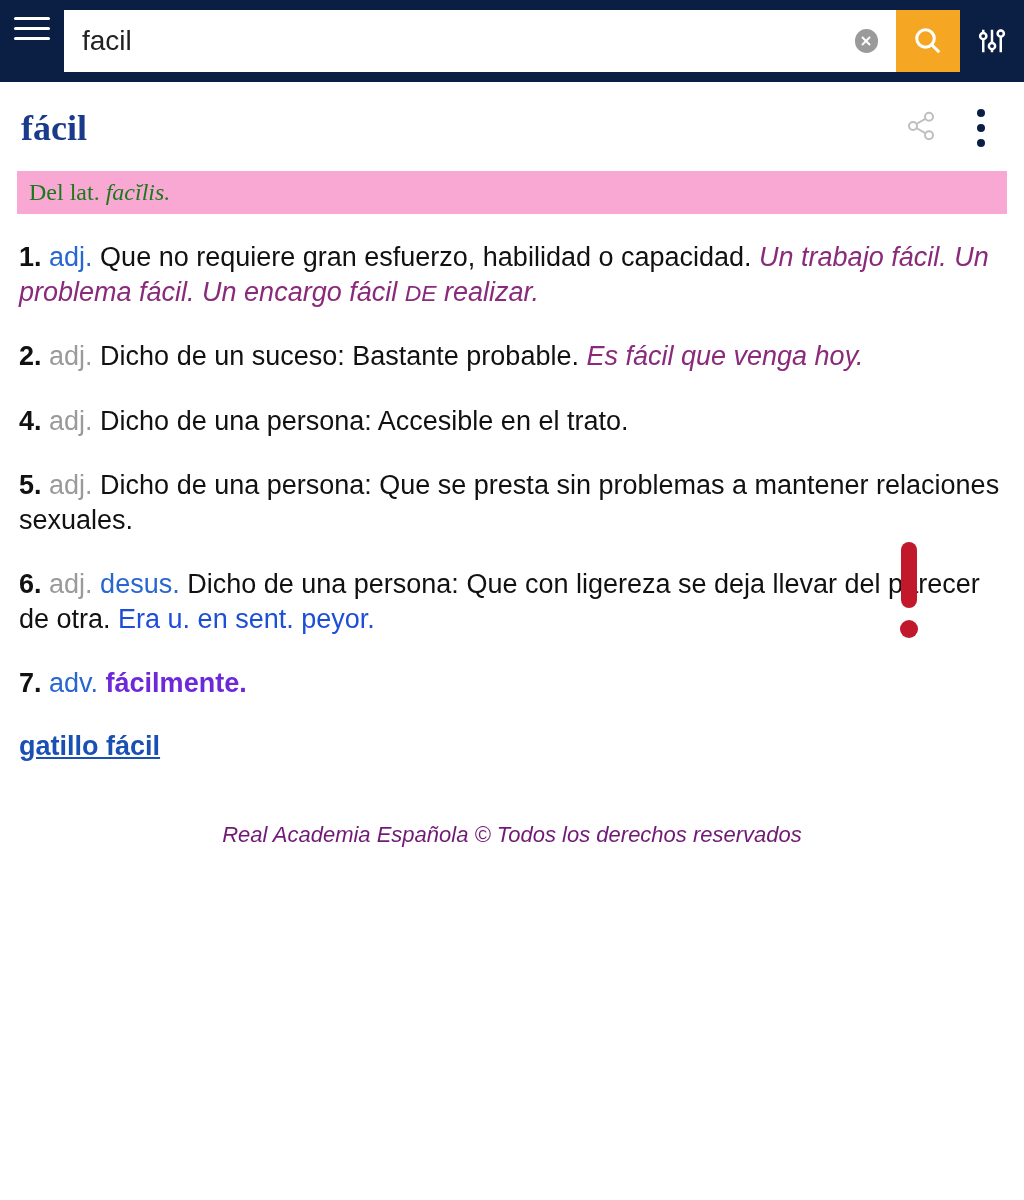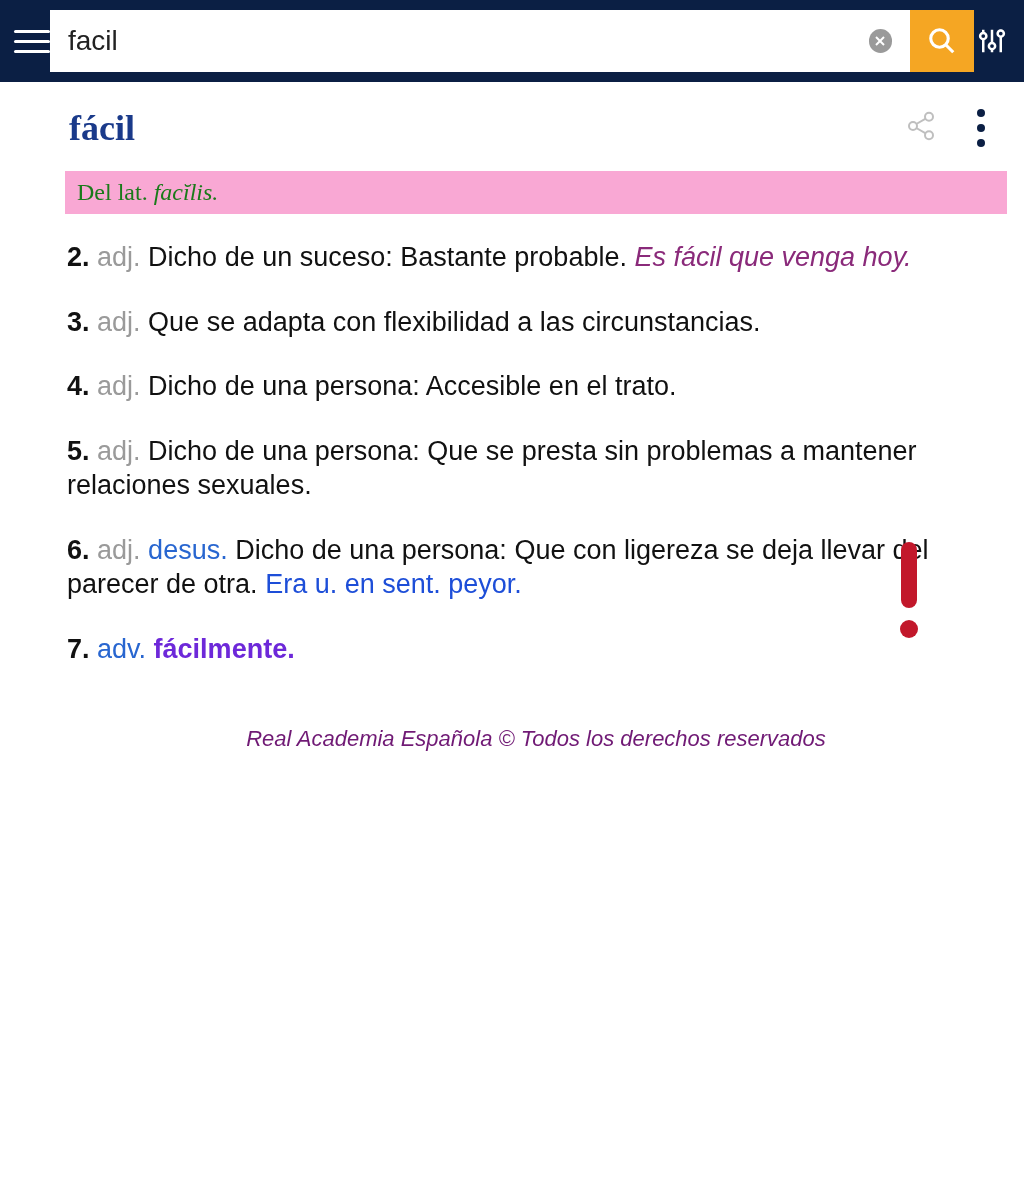--- a/index.html
+++ b/index.html
@@ -1,29 +1,29 @@
 <!DOCTYPE html>
 <html><head>
 <meta charset="utf-8">
 <style>
   * { margin: 0; padding: 0; box-sizing: border-box; }
   body { font-family: Arial, Helvetica, sans-serif; background: #fff; width: 1024px; }
-  .topbar { background: #0b1f44; display: flex; align-items: center; padding: 10px 14px; }
+  .topbar { background: #0b1f44; display: flex; padding: 10px 14px; gap: 14px; }
   .hamburger { width: 36px; height: 36px; display: flex; flex-direction: column; justify-content: center; gap: 7px; cursor: pointer; }
   .hamburger span { display: block; height: 3px; background: #fff; border-radius: 2px; }
   .searchwrap { flex: 1; display: flex; align-items: stretch; height: 62px; }
   .searchbox { flex: 1; background: #fff; display: flex; align-items: center; padding: 0 18px; position: relative; }
   .searchbox input { border: none; outline: none; font-size: 28px; width: 100%; color: #222; }
   .clearbtn { width: 24px; height: 24px; border-radius: 50%; background: #9a9a9a; display: flex; align-items: center; justify-content: center; cursor: pointer; }
   .clearbtn svg { width: 12px; height: 12px; }
   .searchbtn { width: 64px; background: #f5a623; display: flex; align-items: center; justify-content: center; cursor: pointer; }
   .searchbtn svg { width: 30px; height: 30px; stroke: #fff; }
   .sliders { width: 36px; display: flex; align-items: center; justify-content: center; cursor: pointer; }
   .sliders svg { width: 30px; height: 30px; stroke: #fff; }
-  .content { padding: 7px; margin-left: 48px; }
+  .content { padding: 7px; }
   .titlebar { display: flex; align-items: center; justify-content: space-between; padding: 18px 14px 22px 14px; }
   .headword { font-family: Georgia, 'Times New Roman', serif; font-size: 36px; font-weight: bold; color: #1a3a8a; }
   .titleactions { display: flex; align-items: center; gap: 40px; padding-right: 18px; }
   .shareicon svg { width: 32px; height: 32px; stroke: #bfbfbf; }
   .moreicon { display: flex; flex-direction: column; gap: 7px; cursor: pointer; }
   .moreicon span { width: 8px; height: 8px; background: #0b1f44; border-radius: 50%; }
   .etym { background: #f9a8d4; padding: 8px 12px; font-family: Georgia, 'Times New Roman', serif; font-size: 24px; margin: 0 10px 26px 10px; }
   .etym .lat { color: #1a7a1a; }
   .etym .latword { color: #1a7a1a; font-style: italic; }
   .defs { padding: 0 12px; }
@@ -102,33 +102,34 @@
       </div>
     </div>
   </div>
 
   <div class="etym">
     <span class="lat">Del lat. </span><span class="latword">facĭlis.</span>
   </div>
 
   <div class="defs">
 
+    <div class="def">
+      <span class="num">1.</span>
+      <span class="pos-active">adj.</span>
+      <span>Que no requiere gran esfuerzo, habilidad o capacidad.</span>
+      <span class="example"><span>Un trabajo fácil. Un problema fácil. Un encargo fácil </span><span class="smallcaps">DE</span><span> realizar.</span></span>
+    </div>
 
     <div class="def">
       <span class="num">2.</span>
       <span class="pos-muted">adj.</span>
       <span>Dicho de un suceso: Bastante probable.</span>
       <span class="example">Es fácil que venga hoy.</span>
     </div>
 
-    <div class="def">
-      <span class="num">3.</span>
-      <span class="pos-muted">adj.</span>
-      <span>Que se adapta con flexibilidad a las circunstancias.</span>
-    </div>
 
     <div class="def">
       <span class="num">4.</span>
       <span class="pos-muted">adj.</span>
       <span>Dicho de una persona: Accesible en el trato.</span>
     </div>
 
     <div class="def">
       <span class="num">5.</span>
       <span class="pos-muted">adj.</span>
@@ -144,20 +145,23 @@
     </div>
 
     <div class="def">
       <span class="num">7.</span>
       <span class="pos-active">adv.</span>
       <span class="linkword">fácilmente.</span>
     </div>
 
   </div>
 
+  <div class="related">
+    <a><span>gatillo </span><span class="under">fácil</span></a>
+  </div>
 
   <div class="copyright">Real Academia Española © Todos los derechos reservados</div>
 </div>
 
 <div class="float-alert">
   <div class="bar"></div>
   <div class="dot"></div>
 </div>
 
 </body></html>

